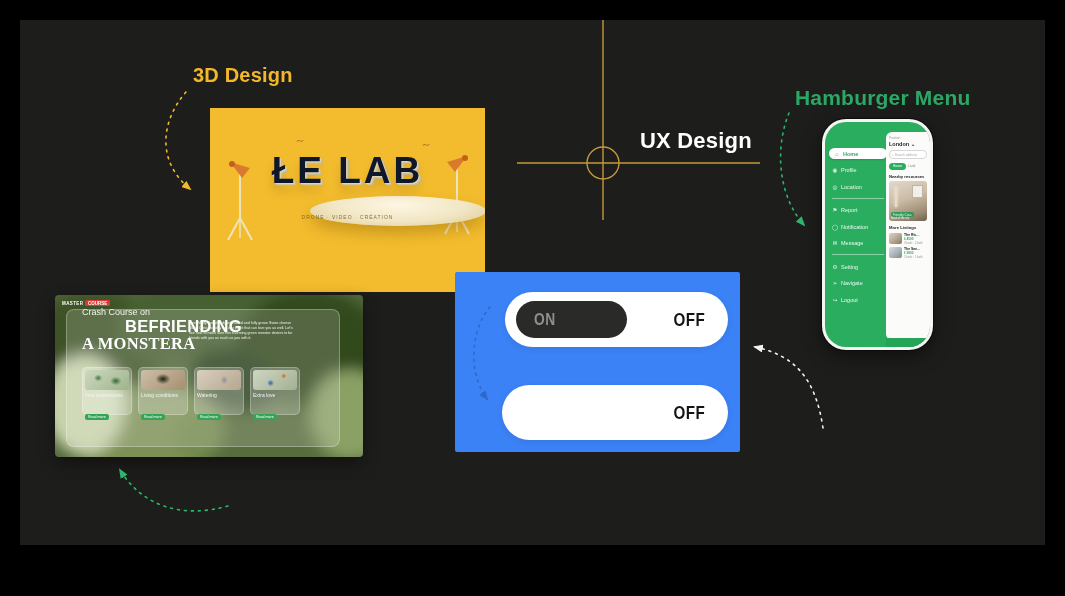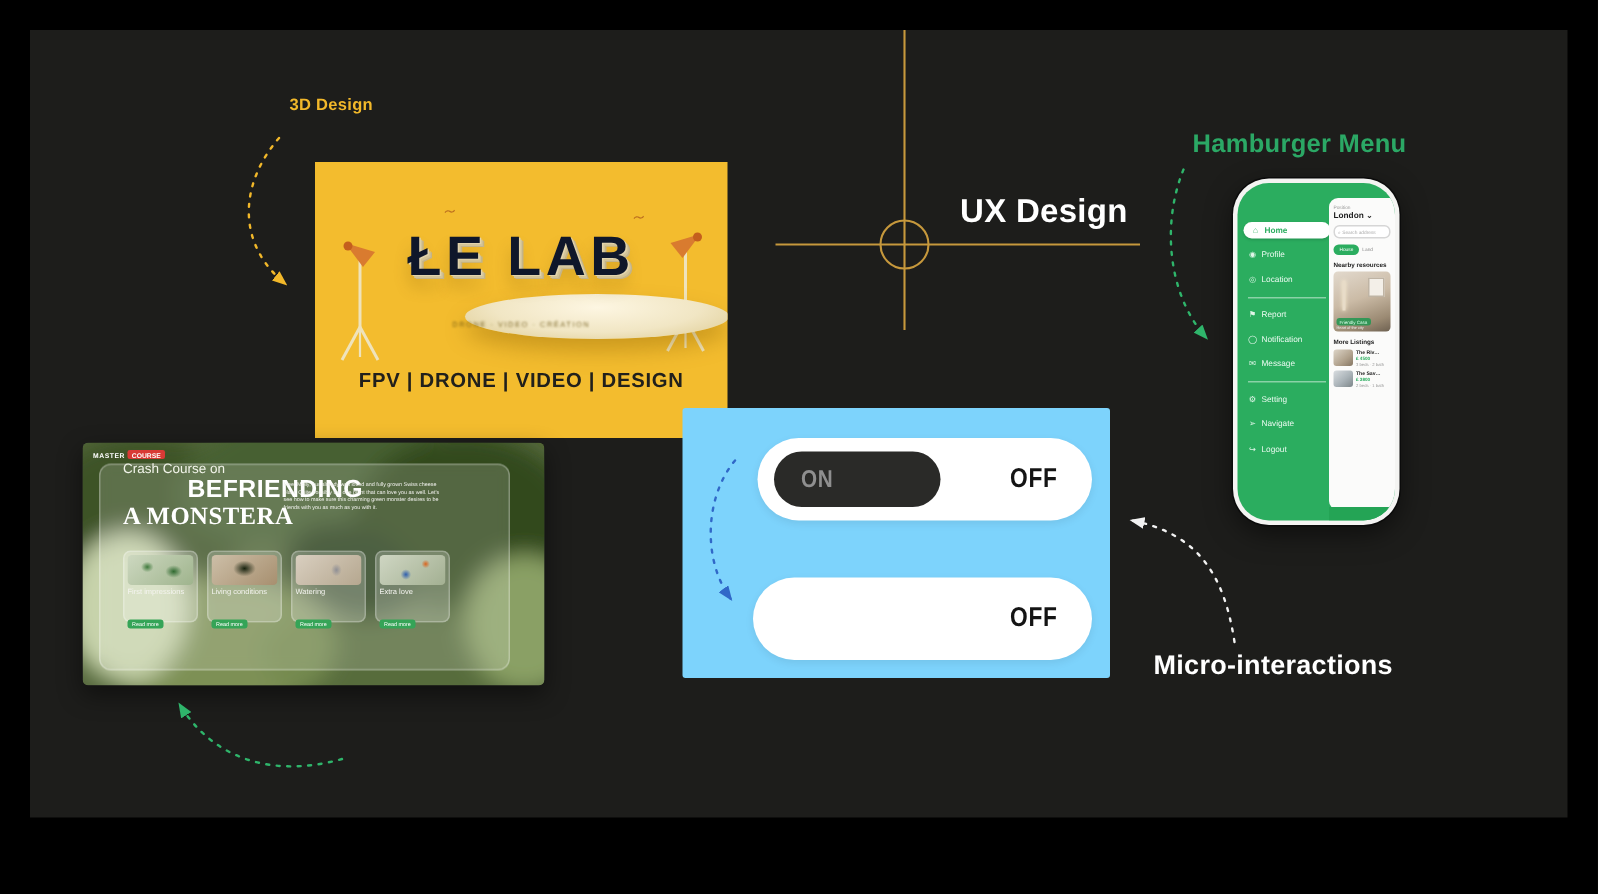--- a/index.html
+++ b/index.html
@@ -3,23 +3,23 @@
 <meta charset="utf-8">
 <style>
   html,body{margin:0;padding:0;background:#000;width:1065px;height:596px;overflow:hidden;
     font-family:"Liberation Sans","DejaVu Sans",sans-serif;}
   .abs{position:absolute;}
   #canvas{position:relative;width:1065px;height:596px;background:#000;}
   #board{position:absolute;left:20px;top:20px;width:1025px;height:525px;background:#1d1d1b;}
 
   
   .anno{position:absolute;font-weight:800;letter-spacing:.2px;white-space:nowrap;}
-  #lbl-3d{left:193px;top:64px;color:#F2B82A;font-size:11px;}
+  #lbl-3d{left:193px;top:64px;color:#F2B82A;font-size:20px;}
   #lbl-ux{left:640px;top:128px;color:#fff;font-size:22px;}
-  #lbl-hamburger{left:795px;top:86px;color:#2BA865;font-size:17px;}
+  #lbl-hamburger{left:795px;top:86px;color:#2BA865;font-size:21px;}
   #lbl-micro{left:769px;top:433px;color:#fff;font-size:18px;}
   #lbl-glass{left:233px;top:494px;color:#36C273;font-size:17px;}
 
   
   #lelab{left:210px;top:108px;width:275px;height:184px;background:#F3BC2E;overflow:hidden;}
   #lelab-title{position:absolute;left:0;right:0;top:42px;text-align:center;color:#0f172a;
     font-size:37px;font-weight:800;letter-spacing:3px;
     text-shadow:1px 1px 0 #e2d4ad,2px 2px 0 #d3c498,3px 3px 0 #c4b489,0 8px 10px rgba(120,85,0,.25);}
   #lelab-podium{position:absolute;left:100px;top:88px;width:176px;height:30px;border-radius:50%;
     background:radial-gradient(ellipse at 50% 30%,#fdf6e2 0%,#f1e6c4 55%,#dcc98e 100%);
@@ -32,21 +32,21 @@
   #lamp-left{left:10px;top:48px;}
   #lamp-right{right:8px;top:42px;transform:scaleX(-1);}
   .bird{position:absolute;color:#b5651d;font-size:8px;transform:rotate(-8deg);opacity:.85;}
   #bird1{left:86px;top:28px;}
   #bird2{left:212px;top:32px;}
 
   
   svg.overlay{position:absolute;left:0;top:0;width:1065px;height:596px;pointer-events:none;}
 
   
-  #togglePanel{left:455px;top:272px;width:285px;height:180px;background:#7dd3fc;border-radius:2px;}
+  #togglePanel{left:455px;top:272px;width:285px;height:180px;background:#3b82f6;border-radius:2px;}
   .pill{position:absolute;background:#fff;border-radius:28px;box-shadow:0 2px 6px rgba(0,0,0,.08);}
   #pill1{left:50px;top:20px;width:223px;height:55px;}
   #pill2{left:47px;top:113px;width:226px;height:55px;}
   .knob{position:absolute;left:11px;top:9px;width:111px;height:37px;background:#2A2A28;border-radius:19px;
     display:flex;align-items:center;}
   .knob-label{color:#8F8F8F;font-weight:800;font-size:15px;margin-left:17px;letter-spacing:.5px;
     display:inline-block;transform:scale(.92,1.08);}
   .off-label{position:absolute;right:22px;top:50%;transform:translateY(-52%) scale(.92,1.1);
     color:#141414;font-weight:800;font-size:16.5px;letter-spacing:.5px;}
 
@@ -138,21 +138,20 @@
       <line x1="20" y1="16" x2="20" y2="62" stroke="#efe3bb" stroke-width="2"></line>
       <line x1="20" y1="62" x2="8" y2="84" stroke="#efe3bb" stroke-width="2"></line>
       <line x1="20" y1="62" x2="32" y2="84" stroke="#efe3bb" stroke-width="2"></line>
       <line x1="20" y1="62" x2="20" y2="82" stroke="#efe3bb" stroke-width="1.5"></line>
       <path d="M10,6 L30,12 L22,22 Z" fill="#d97b2f"></path>
       <circle cx="12" cy="8" r="3" fill="#c45f1d"></circle>
     </svg>
     <div id="lelab-podium"></div>
     <div id="lelab-title">ŁE LAB</div>
     <div id="lelab-caption">DRONE · VIDEO · CRÉATION</div>
-    <div id="lelab-tagline">FPV | DRONE | VIDEO | DESIGN</div>
   </div>
 
   <div class="abs" id="togglePanel">
     <div class="pill" id="pill1">
       <div class="knob">
         <span class="knob-label">ON</span>
       </div>
       <span class="off-label">OFF</span>
     </div>
     <div class="pill" id="pill2">
@@ -323,14 +322,13 @@
       <path d="M789,113 C774,150 779,197 804,225" stroke="#2FB56B" stroke-width="1.6" stroke-dasharray="2 5" marker-end="url(#m-green)"></path>
       <path d="M228,506 C182,519 142,506 120,470" stroke="#2FB56B" stroke-width="1.6" stroke-dasharray="2 5" marker-end="url(#m-green)"></path>
       <path d="M823,428 C816,382 798,356 755,347" stroke="#f2f2f2" stroke-width="1.6" stroke-dasharray="2 5" marker-end="url(#m-white)"></path>
       <path d="M490,307 C470,331 468,373 487,399" stroke="#3068C8" stroke-width="1.6" stroke-dasharray="2 5" marker-end="url(#m-blue)"></path>
     </g>
   </svg>
 
   <div class="anno" id="lbl-3d">3D Design</div>
   <div class="anno" id="lbl-ux">UX Design</div>
   <div class="anno" id="lbl-hamburger">Hamburger Menu</div>
-  <div class="anno" id="lbl-micro">Micro-interactions</div>
 </div>
 
 </body></html>

